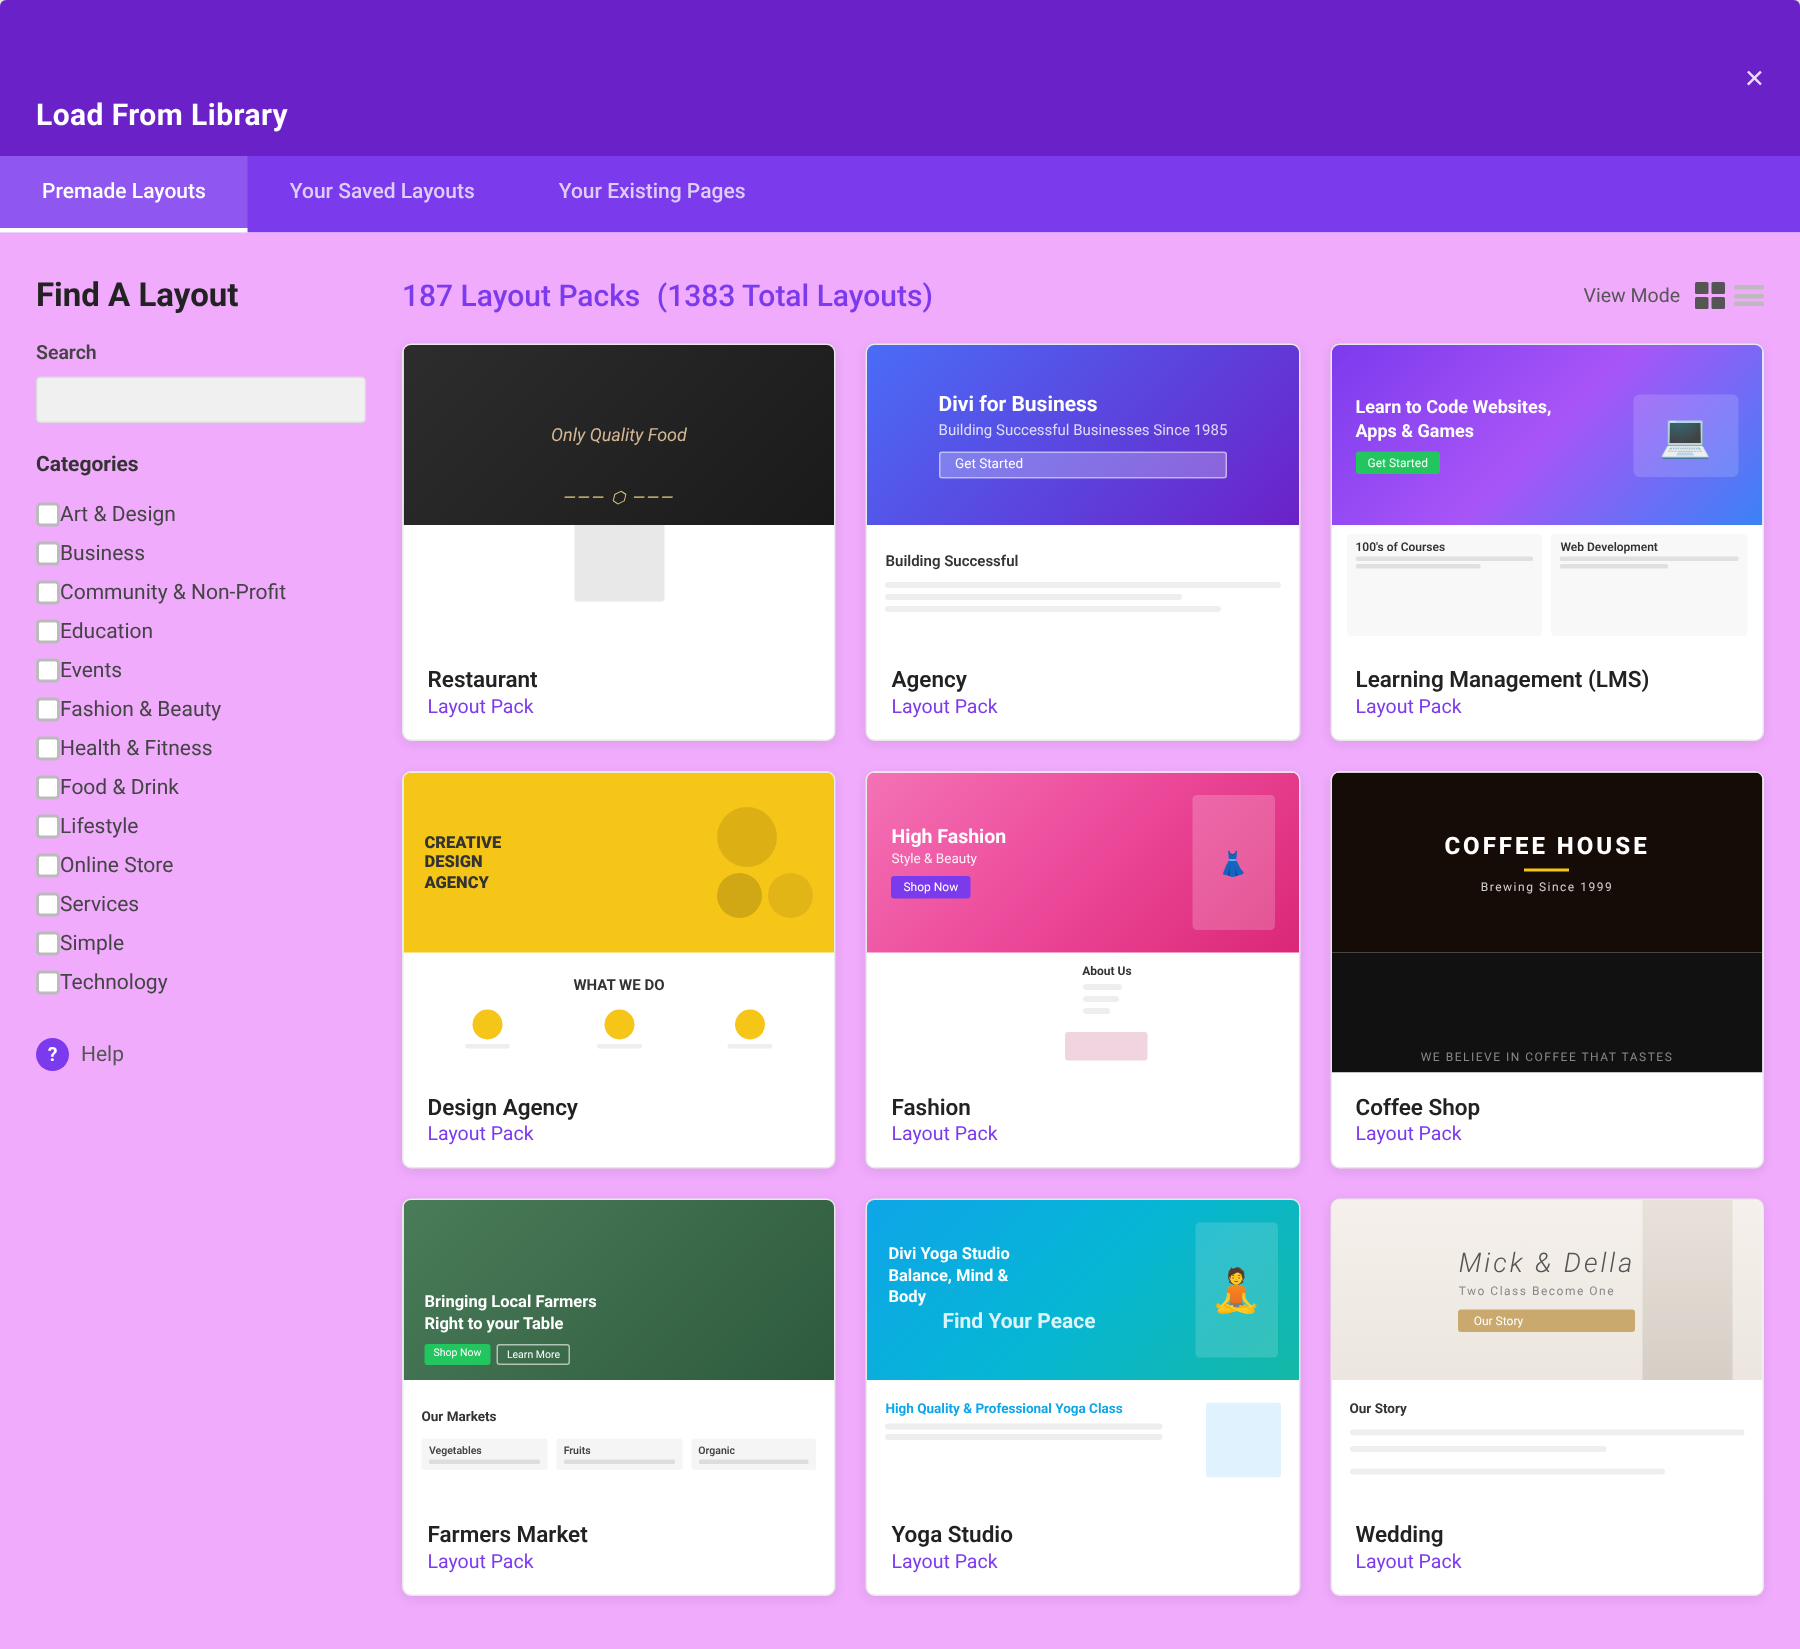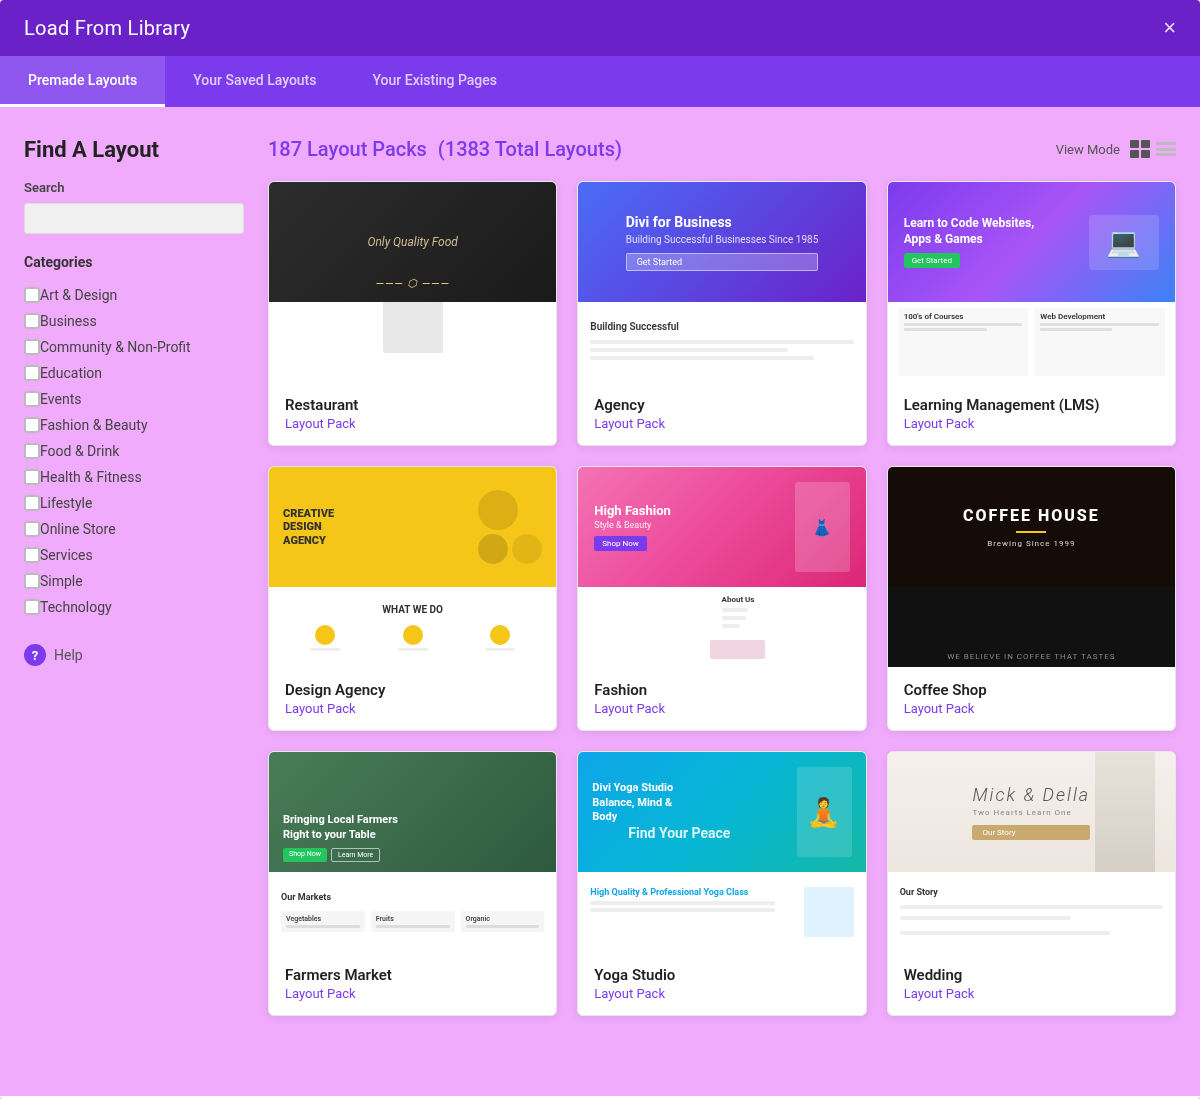--- a/index.html
+++ b/index.html
@@ -18,22 +18,23 @@
     .modal-header {
       background: #6b21c8;
       color: #fff;
       padding: 16px 24px;
       display: flex;
       align-items: center;
       justify-content: space-between;
     }
     .modal-title {
       font-size: 20px;
-      font-weight: 400;
+      font-weight: 700;
       letter-spacing: 0.3px;
+      margin-top: 48px;
     }
     .close-btn {
       background: none;
       border: none;
       color: #fff;
       font-size: 22px;
       cursor: pointer;
       line-height: 1;
       opacity: 0.85;
     }
@@ -738,25 +739,25 @@
       <div class="category-item">
         <div class="category-checkbox"></div>
         <span>Events</span>
       </div>
       <div class="category-item">
         <div class="category-checkbox"></div>
         <span>Fashion &amp; Beauty</span>
       </div>
       <div class="category-item">
         <div class="category-checkbox"></div>
+        <span>Health &amp; Fitness</span>
+      </div>
+      <div class="category-item">
+        <div class="category-checkbox"></div>
         <span>Food &amp; Drink</span>
-      </div>
-      <div class="category-item">
-        <div class="category-checkbox"></div>
-        <span>Health &amp; Fitness</span>
       </div>
       <div class="category-item">
         <div class="category-checkbox"></div>
         <span>Lifestyle</span>
       </div>
       <div class="category-item">
         <div class="category-checkbox"></div>
         <span>Online Store</span>
       </div>
       <div class="category-item">
@@ -1018,21 +1019,21 @@
             <div class="card-type">Layout Pack</div>
           </div>
         </div>
 
         <div class="layout-card">
           <div class="card-image">
             <div class="card-image-top wedding-top">
               <div class="wedding-person-bg"></div>
               <div>
                 <div class="wedding-title-text">Mick &amp; Della</div>
-                <div class="wedding-sub">Two Hearts Learn One</div>
+                <div class="wedding-sub">Two Class Become One</div>
                 <div class="wedding-btn">Our Story</div>
               </div>
             </div>
             <div class="wedding-bottom card-image-bottom">
               <div class="wedding-our-story">Our Story</div>
               <div class="wedding-line"></div>
               <div class="wedding-line" style="width:65%"></div>
               <div class="wedding-line" style="width:80%;margin-top:4px;"></div>
             </div>
           </div>

